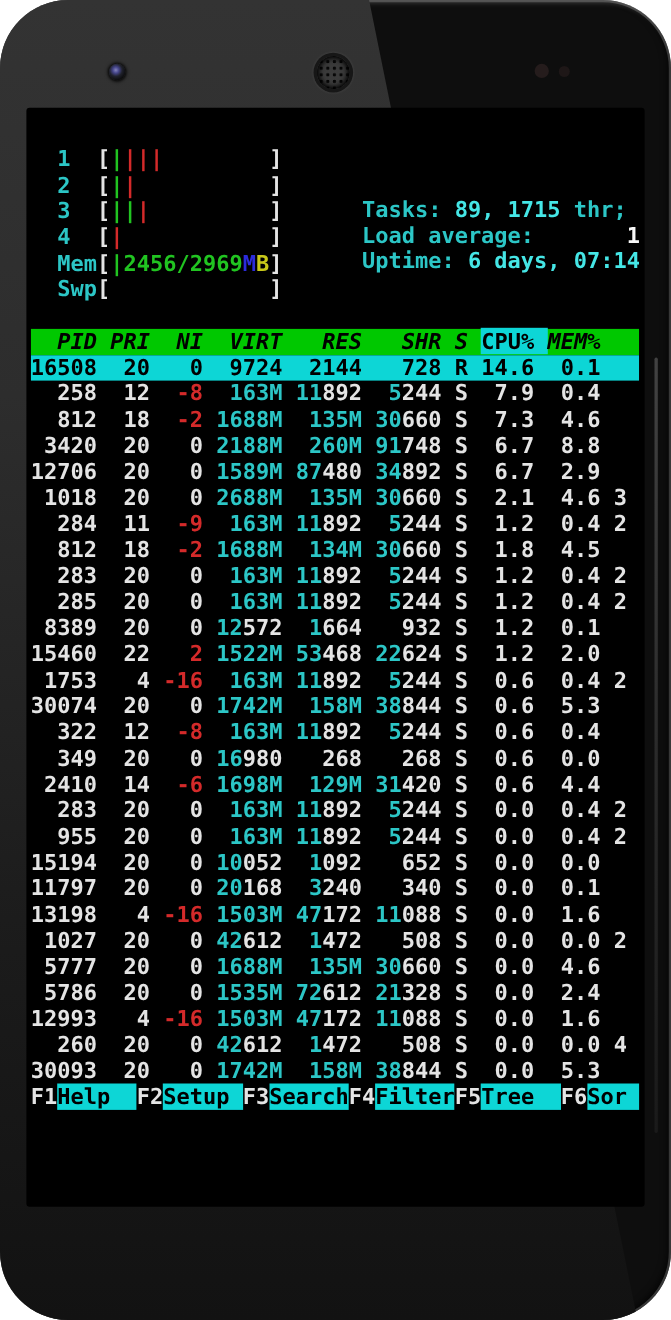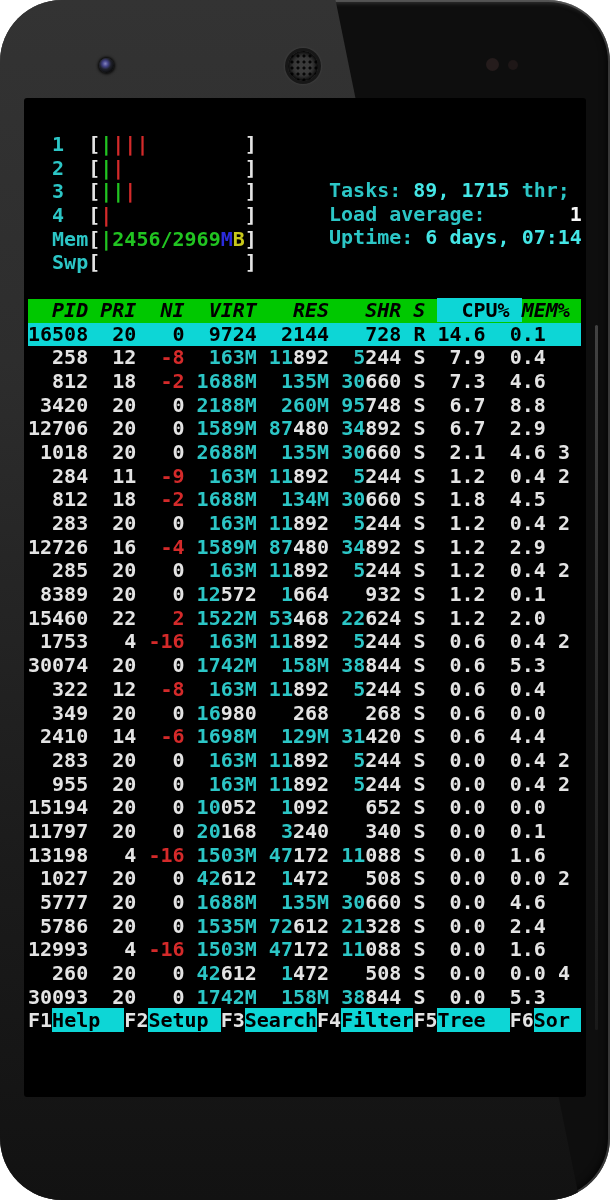--- a/index.html
+++ b/index.html
@@ -43,21 +43,21 @@
   .tl{height:var(--lh);white-space:pre;position:relative;}
   .summary{position:absolute;left:25ch;top:12px;margin-top:34px;}
 
   .w{color:var(--white)} .W{color:var(--white_bright)}
   .c{color:var(--cyan)}  .C{color:var(--cyan_bright)}
   .r{color:var(--red)}   .g{color:var(--green)}
   .b{color:var(--blue)}  .y{color:var(--yellow)}
 
   .hdrline{background:var(--green_bg);}
   .h{color:var(--black);font-style:italic;}
-  .hs{color:var(--black);background:var(--cyan_bg);padding-left:24px;}
+  .hs{color:var(--black);background:var(--cyan_bg);}
   .selected{background:var(--cyan_bg);}
   .selected span{color:var(--black) !important;}
   .fk{color:var(--white);}
   .fl{color:var(--black);background:var(--cyan_bg);}
 </style>
 </head>
 <body>
 
 <div class="phone">
   <div class="bezel-shine"></div>
@@ -72,27 +72,26 @@
         <div class="tl"><span class="c">  2  </span><span class="w">[</span><span class="g">|</span><span class="r">|</span><span class="w">          </span><span class="w">]</span><span class="summary"><span class="c">Load average: </span><span class="c">      </span><span class="W">1</span></span></div>
         <div class="tl"><span class="c">  3  </span><span class="w">[</span><span class="g">|</span><span class="g">|</span><span class="r">|</span><span class="w">         </span><span class="w">]</span><span class="summary"><span class="c">Uptime: </span><span class="C">6 days, 07:14</span></span></div>
         <div class="tl"><span class="c">  4  </span><span class="w">[</span><span class="r">|</span><span class="w">           </span><span class="w">]</span></div>
         <div class="tl"><span class="c">  Mem</span><span class="w">[</span><span class="g">|</span><span class="g">2456/2969</span><span class="b">M</span><span class="y">B</span><span class="w">]</span></div>
         <div class="tl"><span class="c">  Swp</span><span class="w">[</span><span class="w">            </span><span class="w">]</span></div>
         <div class="tl"></div>
         <div class="tl hdrline"><span class="h">  PID </span><span class="h">PRI </span><span class="h"> NI </span><span class="h"> VIRT </span><span class="h">  RES </span><span class="h">  SHR </span><span class="h">S </span><span class="hs">CPU% </span><span class="h">MEM%</span></div>
         <div class="tl selected"><span class="w">16508 </span><span class="w"> 20 </span><span class="w">  0</span><span class="w"> </span><span class="w"> </span><span class="c">9</span><span class="w">724</span><span class="w"> </span><span class="w"> </span><span class="c">2</span><span class="w">144</span><span class="w"> </span><span class="w">  </span><span class="w">728</span><span class="w"> R </span><span class="w">14.6 </span><span class="w"> 0.1</span></div>
         <div class="tl"><span class="w">  258 </span><span class="w"> 12 </span><span class="r"> -8</span><span class="w"> </span><span class="w"> </span><span class="c">163M</span><span class="w"> </span><span class="c">11</span><span class="w">892</span><span class="w"> </span><span class="w"> </span><span class="c">5</span><span class="w">244</span><span class="w"> S </span><span class="w"> 7.9 </span><span class="w"> 0.4</span></div>
         <div class="tl"><span class="w">  812 </span><span class="w"> 18 </span><span class="r"> -2</span><span class="w"> </span><span class="c">1688M</span><span class="w"> </span><span class="w"> </span><span class="c">135M</span><span class="w"> </span><span class="c">30</span><span class="w">660</span><span class="w"> S </span><span class="w"> 7.3 </span><span class="w"> 4.6</span></div>
-        <div class="tl"><span class="w"> 3420 </span><span class="w"> 20 </span><span class="w">  0</span><span class="w"> </span><span class="c">2188M</span><span class="w"> </span><span class="w"> </span><span class="c">260M</span><span class="w"> </span><span class="c">95</span><span class="w">748</span><span class="w"> S </span><span class="w"> 6.7 </span><span class="w"> 8.8</span></div>
+        <div class="tl"><span class="w"> 3420 </span><span class="w"> 20 </span><span class="w">  0</span><span class="w"> </span><span class="c">2188M</span><span class="w"> </span><span class="w"> </span><span class="c">260M</span><span class="w"> </span><span class="c">91</span><span class="w">748</span><span class="w"> S </span><span class="w"> 6.7 </span><span class="w"> 8.8</span></div>
         <div class="tl"><span class="w">12706 </span><span class="w"> 20 </span><span class="w">  0</span><span class="w"> </span><span class="c">1589M</span><span class="w"> </span><span class="c">87</span><span class="w">480</span><span class="w"> </span><span class="c">34</span><span class="w">892</span><span class="w"> S </span><span class="w"> 6.7 </span><span class="w"> 2.9</span></div>
         <div class="tl"><span class="w"> 1018 </span><span class="w"> 20 </span><span class="w">  0</span><span class="w"> </span><span class="c">2688M</span><span class="w"> </span><span class="w"> </span><span class="c">135M</span><span class="w"> </span><span class="c">30</span><span class="w">660</span><span class="w"> S </span><span class="w"> 2.1 </span><span class="w"> 4.6</span><span class="w"> 3</span></div>
         <div class="tl"><span class="w">  284 </span><span class="w"> 11 </span><span class="r"> -9</span><span class="w"> </span><span class="w"> </span><span class="c">163M</span><span class="w"> </span><span class="c">11</span><span class="w">892</span><span class="w"> </span><span class="w"> </span><span class="c">5</span><span class="w">244</span><span class="w"> S </span><span class="w"> 1.2 </span><span class="w"> 0.4</span><span class="w"> 2</span></div>
         <div class="tl"><span class="w">  812 </span><span class="w"> 18 </span><span class="r"> -2</span><span class="w"> </span><span class="c">1688M</span><span class="w"> </span><span class="w"> </span><span class="c">134M</span><span class="w"> </span><span class="c">30</span><span class="w">660</span><span class="w"> S </span><span class="w"> 1.8 </span><span class="w"> 4.5</span></div>
         <div class="tl"><span class="w">  283 </span><span class="w"> 20 </span><span class="w">  0</span><span class="w"> </span><span class="w"> </span><span class="c">163M</span><span class="w"> </span><span class="c">11</span><span class="w">892</span><span class="w"> </span><span class="w"> </span><span class="c">5</span><span class="w">244</span><span class="w"> S </span><span class="w"> 1.2 </span><span class="w"> 0.4</span><span class="w"> 2</span></div>
-        <div class="tl"><span class="w">12726 </span><span class="w"> 16 </span><span class="r"> -4</span><span class="w"> </span><span class="c">1589M</span><span class="w"> </span><span class="c">87</span><span class="w">480</span><span class="w"> </span><span class="c">34</span><span class="w">892</span><span class="w"> S </span><span class="w"> 1.2 </span><span class="w"> 2.9</span></div>
         <div class="tl"><span class="w">  285 </span><span class="w"> 20 </span><span class="w">  0</span><span class="w"> </span><span class="w"> </span><span class="c">163M</span><span class="w"> </span><span class="c">11</span><span class="w">892</span><span class="w"> </span><span class="w"> </span><span class="c">5</span><span class="w">244</span><span class="w"> S </span><span class="w"> 1.2 </span><span class="w"> 0.4</span><span class="w"> 2</span></div>
         <div class="tl"><span class="w"> 8389 </span><span class="w"> 20 </span><span class="w">  0</span><span class="w"> </span><span class="c">12</span><span class="w">572</span><span class="w"> </span><span class="w"> </span><span class="c">1</span><span class="w">664</span><span class="w"> </span><span class="w">  </span><span class="w">932</span><span class="w"> S </span><span class="w"> 1.2 </span><span class="w"> 0.1</span></div>
         <div class="tl"><span class="w">15460 </span><span class="w"> 22 </span><span class="r">  2</span><span class="w"> </span><span class="c">1522M</span><span class="w"> </span><span class="c">53</span><span class="w">468</span><span class="w"> </span><span class="c">22</span><span class="w">624</span><span class="w"> S </span><span class="w"> 1.2 </span><span class="w"> 2.0</span></div>
         <div class="tl"><span class="w"> 1753 </span><span class="w">  4 </span><span class="r">-16</span><span class="w"> </span><span class="w"> </span><span class="c">163M</span><span class="w"> </span><span class="c">11</span><span class="w">892</span><span class="w"> </span><span class="w"> </span><span class="c">5</span><span class="w">244</span><span class="w"> S </span><span class="w"> 0.6 </span><span class="w"> 0.4</span><span class="w"> 2</span></div>
         <div class="tl"><span class="w">30074 </span><span class="w"> 20 </span><span class="w">  0</span><span class="w"> </span><span class="c">1742M</span><span class="w"> </span><span class="w"> </span><span class="c">158M</span><span class="w"> </span><span class="c">38</span><span class="w">844</span><span class="w"> S </span><span class="w"> 0.6 </span><span class="w"> 5.3</span></div>
         <div class="tl"><span class="w">  322 </span><span class="w"> 12 </span><span class="r"> -8</span><span class="w"> </span><span class="w"> </span><span class="c">163M</span><span class="w"> </span><span class="c">11</span><span class="w">892</span><span class="w"> </span><span class="w"> </span><span class="c">5</span><span class="w">244</span><span class="w"> S </span><span class="w"> 0.6 </span><span class="w"> 0.4</span></div>
         <div class="tl"><span class="w">  349 </span><span class="w"> 20 </span><span class="w">  0</span><span class="w"> </span><span class="c">16</span><span class="w">980</span><span class="w"> </span><span class="w">  </span><span class="w">268</span><span class="w"> </span><span class="w">  </span><span class="w">268</span><span class="w"> S </span><span class="w"> 0.6 </span><span class="w"> 0.0</span></div>
         <div class="tl"><span class="w"> 2410 </span><span class="w"> 14 </span><span class="r"> -6</span><span class="w"> </span><span class="c">1698M</span><span class="w"> </span><span class="w"> </span><span class="c">129M</span><span class="w"> </span><span class="c">31</span><span class="w">420</span><span class="w"> S </span><span class="w"> 0.6 </span><span class="w"> 4.4</span></div>
         <div class="tl"><span class="w">  283 </span><span class="w"> 20 </span><span class="w">  0</span><span class="w"> </span><span class="w"> </span><span class="c">163M</span><span class="w"> </span><span class="c">11</span><span class="w">892</span><span class="w"> </span><span class="w"> </span><span class="c">5</span><span class="w">244</span><span class="w"> S </span><span class="w"> 0.0 </span><span class="w"> 0.4</span><span class="w"> 2</span></div>
         <div class="tl"><span class="w">  955 </span><span class="w"> 20 </span><span class="w">  0</span><span class="w"> </span><span class="w"> </span><span class="c">163M</span><span class="w"> </span><span class="c">11</span><span class="w">892</span><span class="w"> </span><span class="w"> </span><span class="c">5</span><span class="w">244</span><span class="w"> S </span><span class="w"> 0.0 </span><span class="w"> 0.4</span><span class="w"> 2</span></div>

